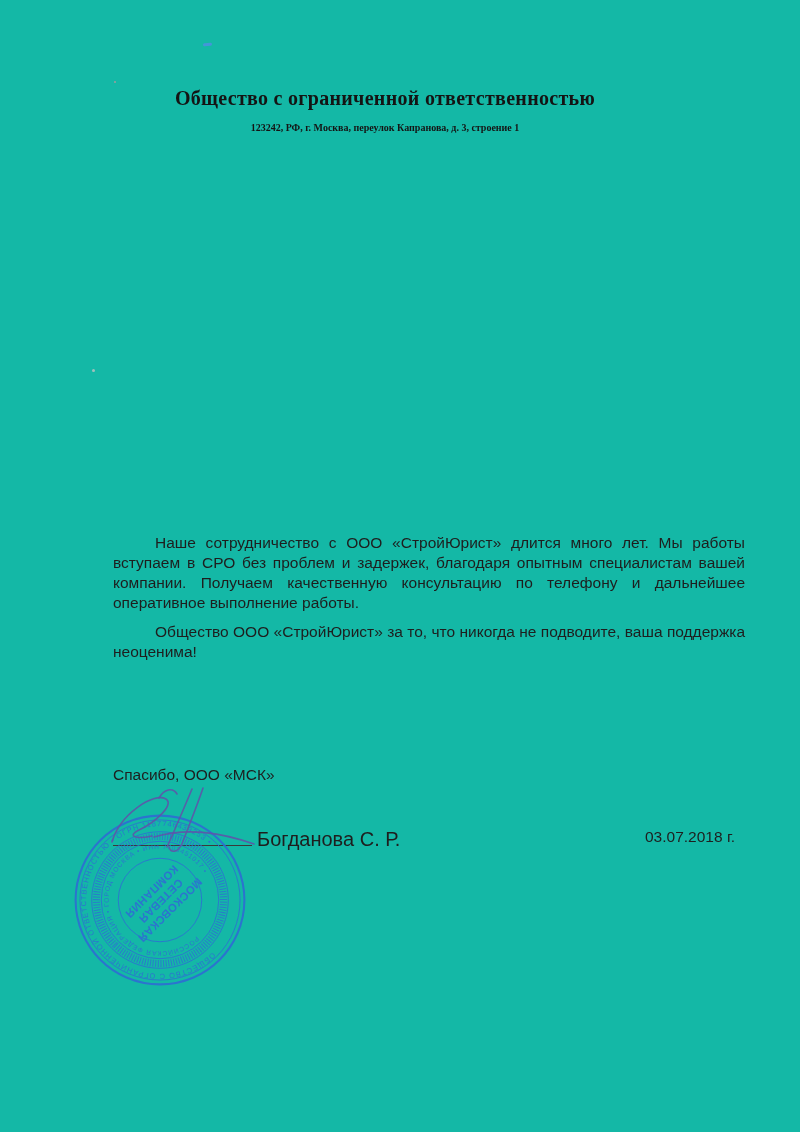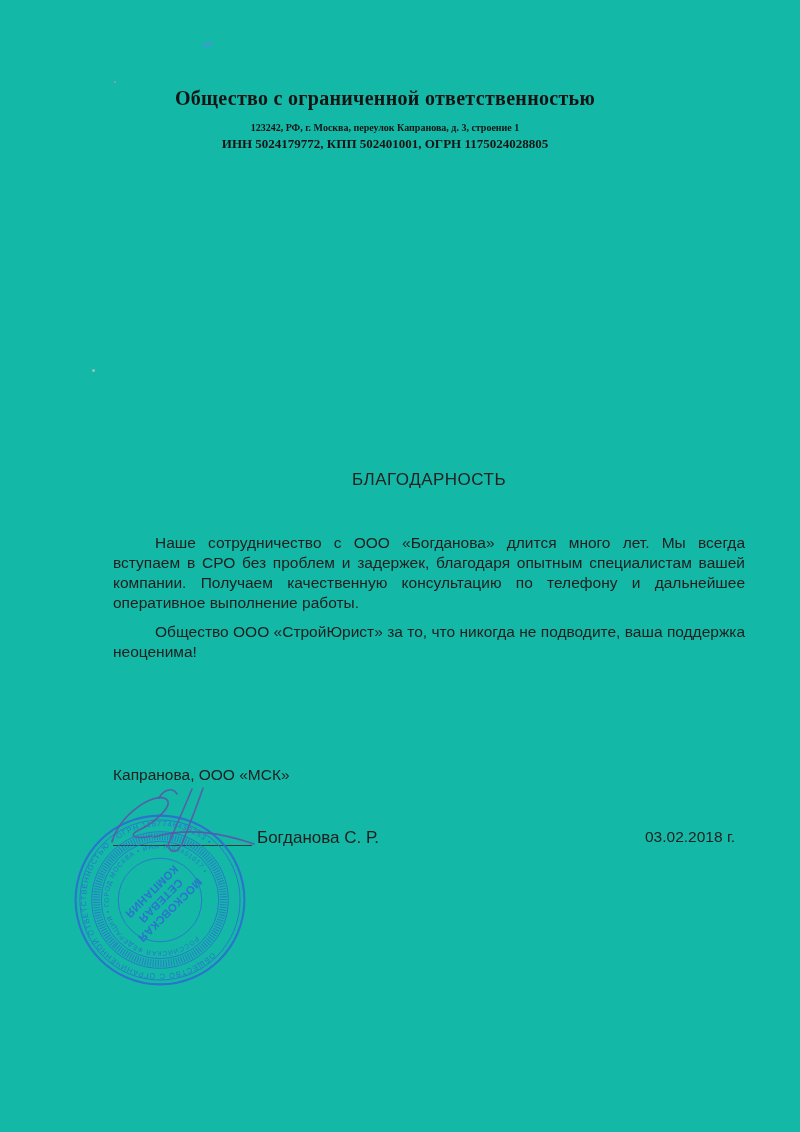--- a/index.html
+++ b/index.html
@@ -34,21 +34,21 @@
     font-size:15.5px;line-height:20px;text-align:justify;color:#1e1e1e;
   }
   .doc-body p{margin:0 0 9px 0;text-indent:42px;}
   .director-line{
     position:absolute;left:113px;top:766px;font-size:15.5px;color:#1e1e1e;
   }
   .sig-rule{
     position:absolute;left:113px;top:845px;width:139px;height:0;
     border-top:1.5px solid #3a3a3a;
   }
-  .sig-name{position:absolute;left:257px;top:828px;font-size:17px;color:#1e1e1e;}
+  .sig-name{position:absolute;left:257px;top:828px;font-size:20px;color:#1e1e1e;}
   .doc-date{position:absolute;left:645px;top:828px;font-size:15.5px;color:#1e1e1e;}
   
   :root{--stamp-color:#2e6fd2;}
   .stamp{
     position:absolute;left:73px;top:813px;width:174px;height:174px;
     transform:rotate(135deg);
     opacity:.92;
   }
   .stamp text{fill:var(--stamp-color);}
   .stamp .ring{stroke:var(--stamp-color);fill:none;}
@@ -69,34 +69,32 @@
 
 <div class="page">
 
   <div class="artifact-dash"></div>
   <div class="artifact-dot-a"></div>
   <div class="artifact-dot-b"></div>
 
   <div class="letterhead">
     <div class="org-type">Общество с ограниченной ответственностью</div>
     <div class="org-address">123242, РФ, г. Москва, переулок Капранова, д. 3, строение 1</div>
-    <div class="org-requisites">ИНН 5024179772, КПП 502401001, ОГРН 1175024028805</div>
   </div>
 
-  <div class="doc-title">БЛАГОДАРНОСТЬ</div>
 
   <div class="doc-body">
-    <p>Наше сотрудничество с ООО «Богданова» длится много лет. Мы всегда вступаем в СРО без проблем и задержек, благодаря опытным специалистам вашей компании. Получаем качественную консультацию по телефону и дальнейшее оперативное выполнение работы.</p>
+    <p>Наше сотрудничество с ООО «СтройЮрист» длится много лет. Мы работы вступаем в СРО без проблем и задержек, благодаря опытным специалистам вашей компании. Получаем качественную консультацию по телефону и дальнейшее оперативное выполнение работы.</p>
     <p>Общество ООО «СтройЮрист» за то, что никогда не подводите, ваша поддержка неоценима!</p>
   </div>
 
-  <div class="director-line">Капранова, ООО «МСК»</div>
+  <div class="director-line">Спасибо, ООО «МСК»</div>
   <div class="sig-rule"></div>
   <div class="sig-name">Богданова С. Р.</div>
-  <div class="doc-date">03.02.2018 г.</div>
+  <div class="doc-date">03.07.2018 г.</div>
 
   <svg class="stamp" viewBox="0 0 200 200" aria-hidden="true">
     <defs>
       <path id="outerTextPath" d="M 100 15 A 85 85 0 1 1 99.9 15"></path>
       <path id="innerTextPath" d="M 100 41 A 59 59 0 1 1 99.9 41"></path>
     </defs>
     <circle class="ring" cx="100" cy="100" r="97" stroke-width="2.4"></circle>
     <circle class="ring" cx="100" cy="100" r="92" stroke-width="1"></circle>
     <circle class="ring" cx="100" cy="100" r="78.5" stroke-width="1"></circle>
     <circle class="ring" cx="100" cy="100" r="73" stroke-width="8" stroke-dasharray="1.2 1.8" opacity="0.85"></circle>

